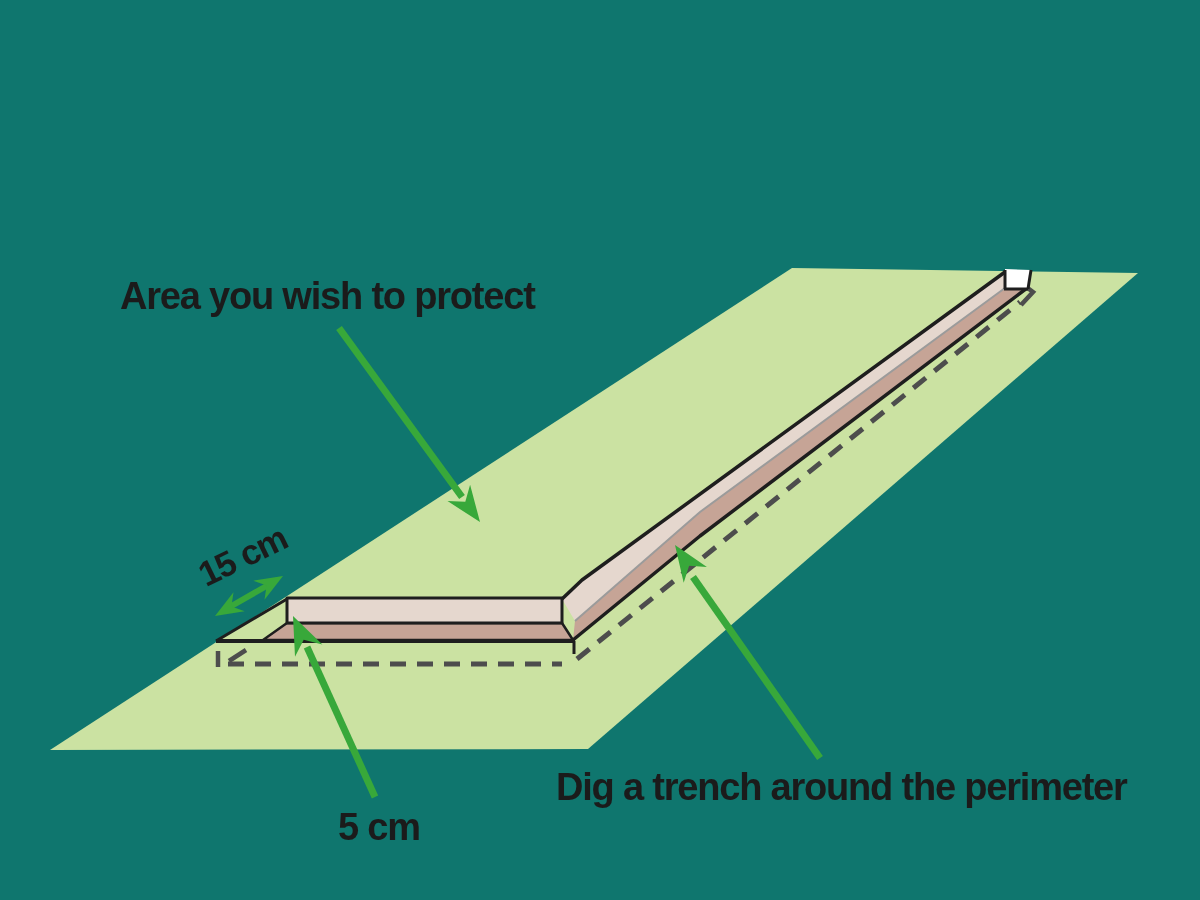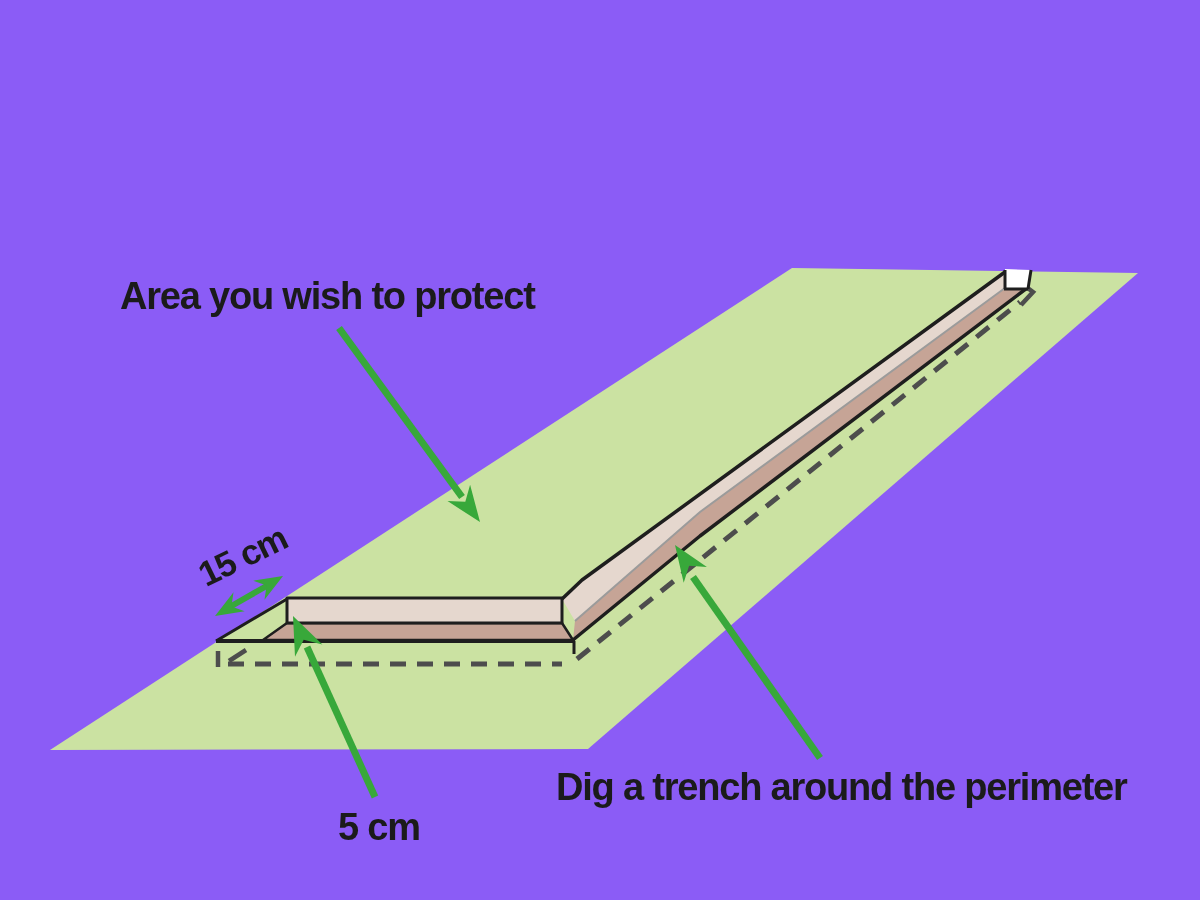--- a/index.html
+++ b/index.html
@@ -1,16 +1,16 @@
 <!DOCTYPE html>
 <html><head>
 <meta charset="utf-8">
 <style>
   html,body{margin:0;padding:0;background:#ffffff;width:1200px;height:900px;overflow:hidden;}
-  .canvas{position:relative;width:1200px;height:900px;background:#8b5cf6;
+  .canvas{position:relative;width:1200px;height:900px;background:#0f766e;
           font-family:"Liberation Sans",sans-serif;}
   .canvas svg{position:absolute;left:0;top:0;}
   .lbl{position:absolute;font-weight:700;color:#1b1b1b;font-size:38px;
        letter-spacing:-1.2px;white-space:nowrap;line-height:1.15;}
   .lbl-rot{transform:rotate(-26deg);transform-origin:50% 50%;font-size:35px;}
 </style>
 </head>
 <body>
 
 <div class="canvas">

